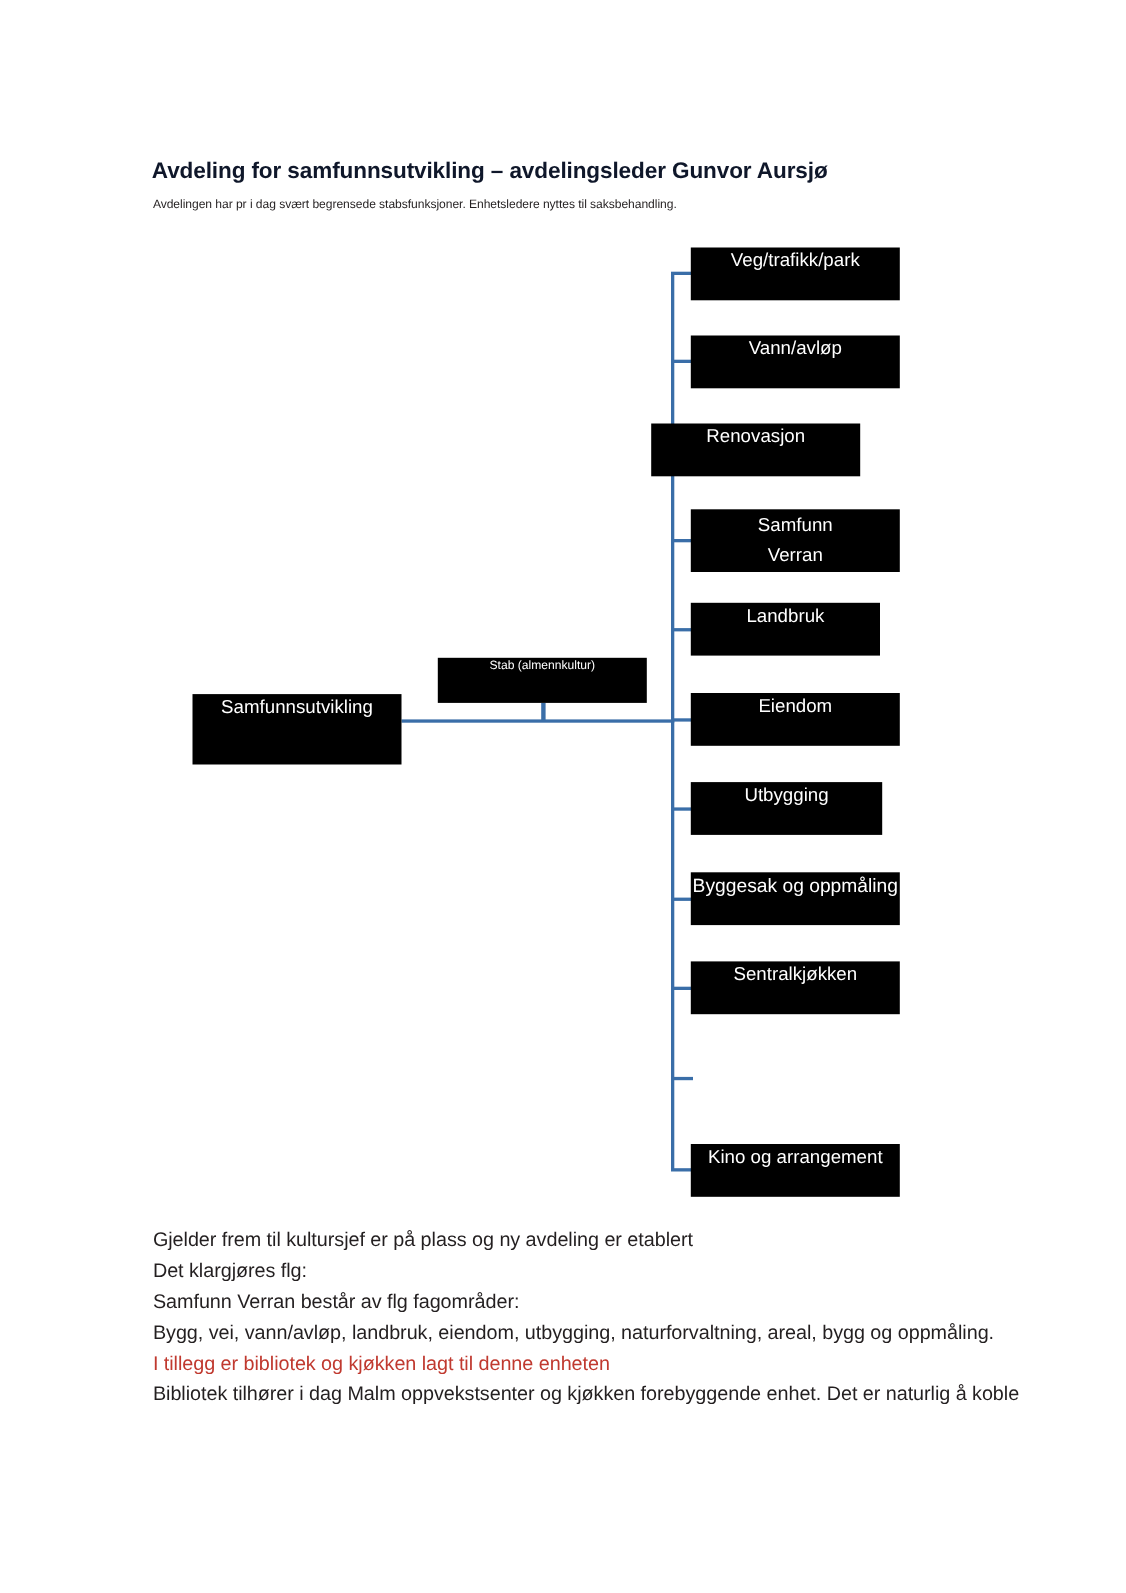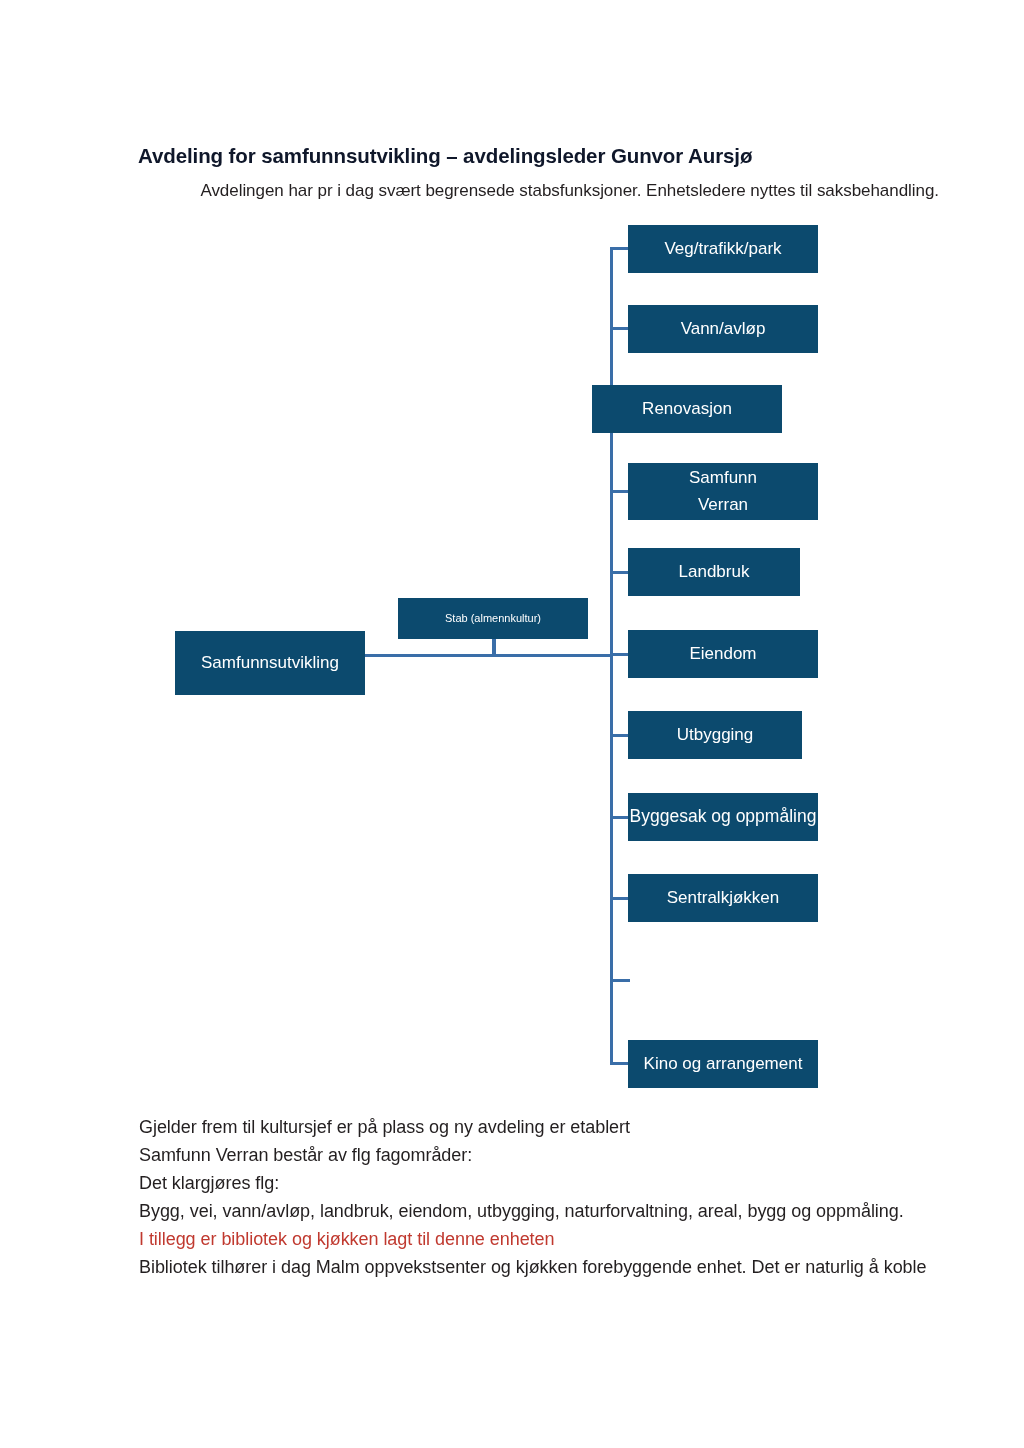--- a/index.html
+++ b/index.html
@@ -33,45 +33,43 @@
     font-weight: bold;
     letter-spacing: -0.1px;
     color: #0f172a;
     line-height: 1.15;
   }
   .doc-subheading {
     position: absolute;
     left: 139px;
     top: 180px;
     width: 800px;
-    font-size: 17px;
+    font-size: 11px;
     font-weight: normal;
     color: #231f20;
     line-height: 1.25;
     letter-spacing: -0.05px;
-    text-align: right;
   }
 
   
   .orgchart {
     position: absolute;
     left: 0;
     top: 0;
     width: 1024px;
     height: 1448px;
   }
 
   .node {
     position: absolute;
-    background: #0c4a6e;
+    background: #000000;
     color: #ffffff;
     font-size: 17px;
     font-weight: normal;
     display: flex;
-    align-items: center;
     justify-content: center;
     text-align: center;
     box-sizing: border-box;
     line-height: 1.45;
     letter-spacing: 0px;
     white-space: nowrap;
     overflow: visible;
   }
   .node.two-line {
     flex-direction: column;
@@ -194,21 +192,21 @@
 
     <div class="conn-h" style="left:610px; top:1062px; width:20px;"></div>
     <div class="node" style="left:628px; top:1040px; width:190px; height:48px;">
       <span class="ln">Kino og arrangement</span>
     </div>
 
   </div>
 
   <div class="body-text" style="top:1118px;">
     <span class="body-line">Gjelder frem til kultursjef er på plass og ny avdeling er etablert</span>
+    <span class="body-line">Det klargjøres flg:</span>
     <span class="body-line">Samfunn Verran består av flg fagområder:</span>
-    <span class="body-line">Det klargjøres flg:</span>
     <span class="body-line">Bygg, vei, vann/avløp, landbruk, eiendom, utbygging, naturforvaltning, areal, bygg og oppmåling.</span>
     <span class="gap-line"></span>
     <span class="body-line red">I tillegg er bibliotek og kjøkken lagt til denne enheten</span>
     <span class="body-line">Bibliotek tilhører i dag Malm oppvekstsenter og kjøkken forebyggende enhet. Det er naturlig å koble</span>
   </div>
 
 </div>
 
 </body></html>

